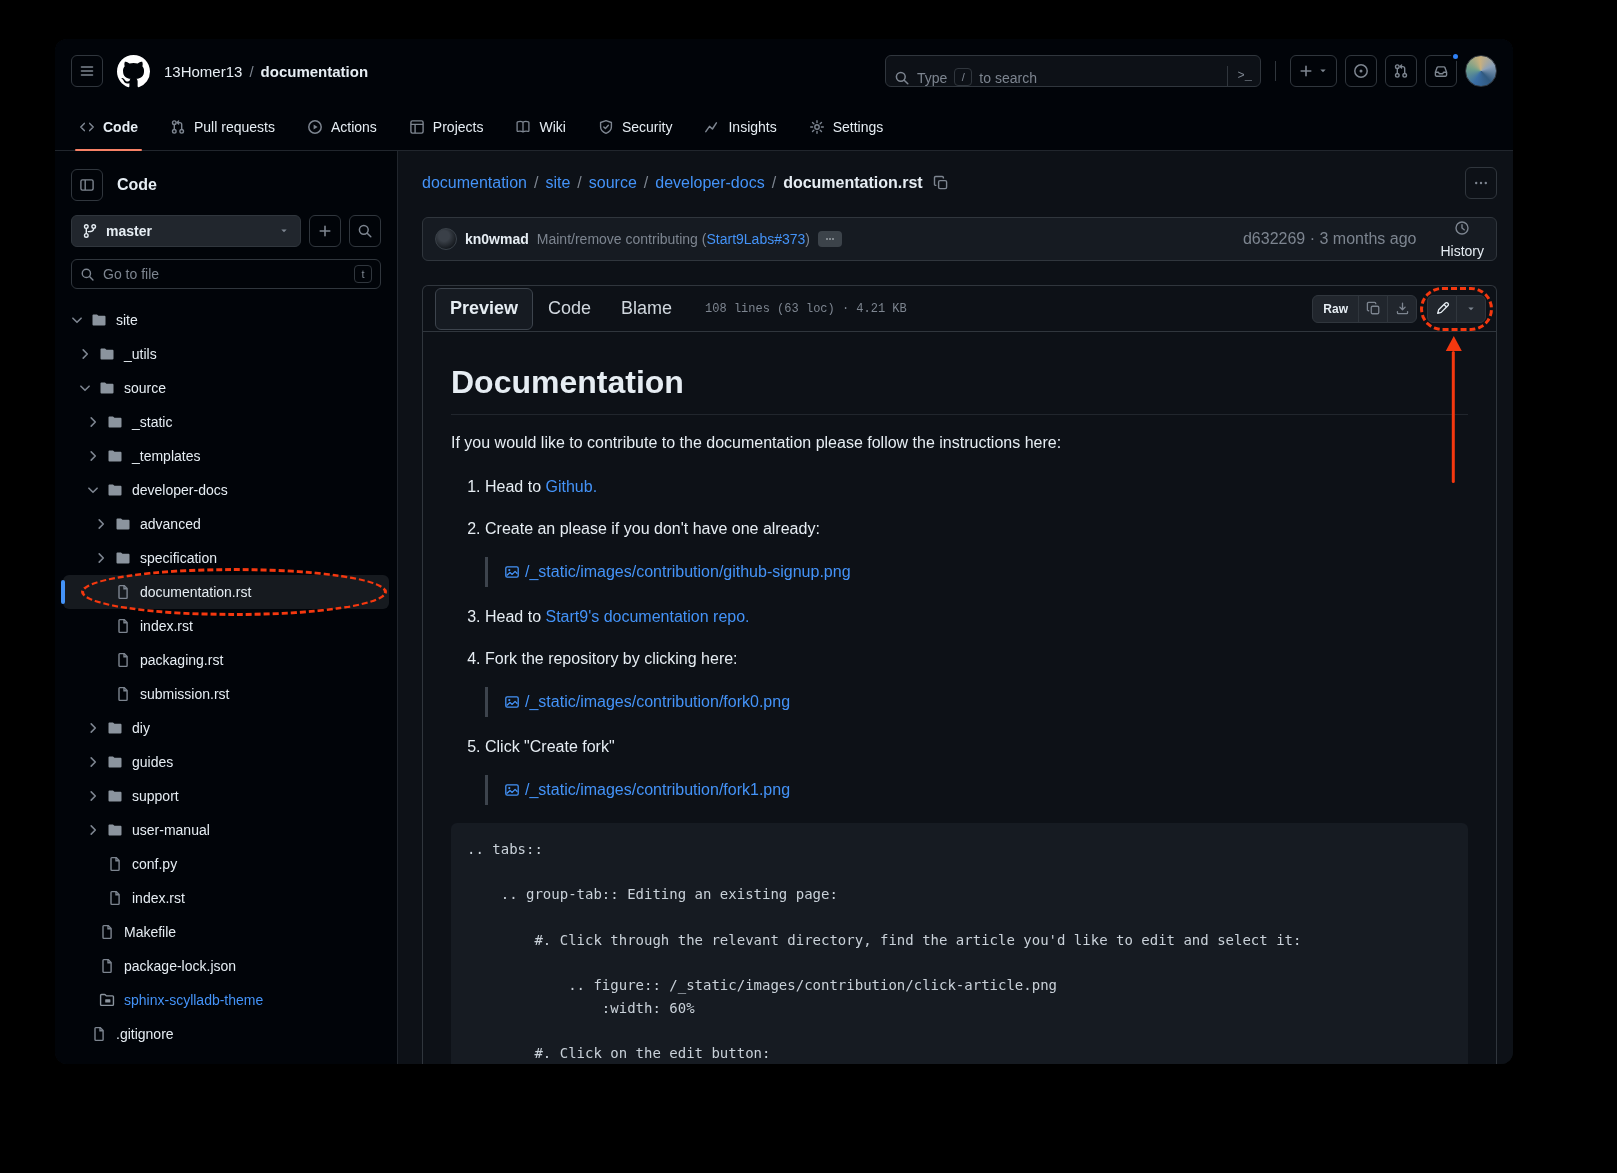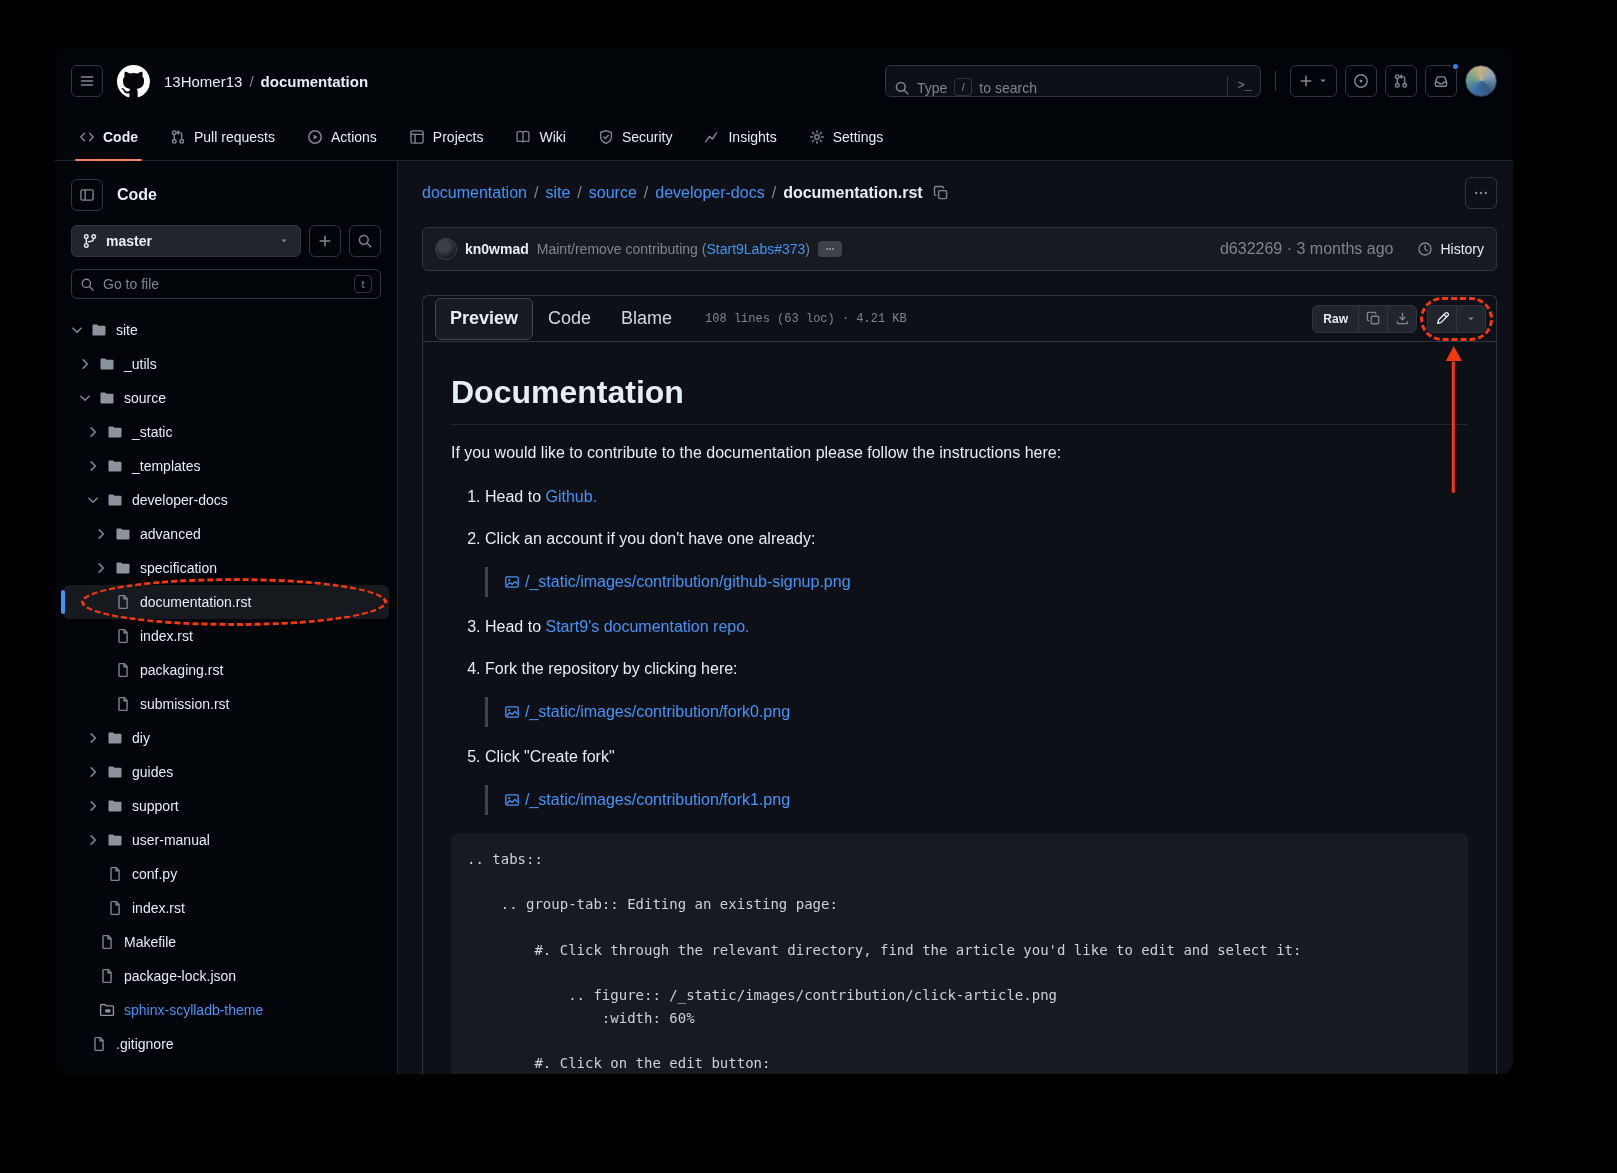--- a/index.html
+++ b/index.html
@@ -16,21 +16,21 @@
     --bg-raised:#21262d;
     --bg-subtle:#161b22;
   }
   *{margin:0;padding:0;box-sizing:border-box;}
   html,body{width:1617px;height:1173px;overflow:hidden;}
   body{background:#000;position:relative;font-family:"Liberation Sans","DejaVu Sans",sans-serif;color:var(--fg);}
   svg{display:block;}
   a{text-decoration:none;color:inherit;cursor:pointer;}
   button{font-family:inherit;cursor:pointer;}
 
-  .app{position:absolute;left:55px;top:49px;width:1458px;height:1025px;background:var(--bg-page);
+  .app{position:absolute;left:55px;top:39px;width:1458px;height:1025px;background:var(--bg-page);
        border-radius:12px;overflow:hidden;}
 
   
   .topbar{height:64px;display:flex;align-items:center;gap:14px;padding:0 16px;background:var(--bg-header);}
   .icon-btn{width:32px;height:32px;border:1px solid var(--border);border-radius:6px;background:transparent;
             color:var(--muted);display:flex;align-items:center;justify-content:center;flex:none;}
   .gh-logo{color:#fff;display:flex;align-items:center;}
   .context-crumb{font-size:15px;display:flex;align-items:center;gap:7px;white-space:nowrap;}
   .context-crumb .sep{color:var(--muted);}
   .context-crumb .repo{font-weight:600;}
@@ -101,21 +101,21 @@
               display:flex;align-items:center;gap:8px;padding:0 12px;}
   .commit-avatar{width:22px;height:22px;border-radius:50%;flex:none;border:1px solid #3a4149;
                  background:radial-gradient(circle at 40% 35%,#3a4048 0 30%,#14181d 75%);}
   .commit-author{font-size:14px;font-weight:600;}
   .commit-msg{font-size:14px;color:var(--muted);white-space:nowrap;}
   .commit-msg a{color:var(--accent);}
   .ellipsis-badge{height:16px;padding:0 5px;border:none;border-radius:4px;background:rgba(177,186,196,0.25);
                   color:var(--fg);display:flex;align-items:center;}
   .commit-meta{margin-left:auto;font-size:16px;color:var(--muted);white-space:nowrap;}
   .commit-meta .sha{color:var(--muted);}
-  .history-btn{display:flex;align-items:center;gap:7px;font-size:14px;color:var(--fg);margin-left:16px;}
+  .history-btn{display:flex;align-items:center;gap:7px;font-size:14px;color:var(--fg);margin-left:16px;flex-direction:column;}
   .history-btn .h-ic{color:var(--muted);display:flex;}
 
   .file-box{margin-top:24px;height:100%;border:1px solid var(--border);border-bottom:none;border-radius:6px 6px 0 0;
             background:var(--bg-page);overflow:hidden;}
   .file-toolbar{height:46px;display:flex;align-items:center;padding:0 10px;border-bottom:1px solid var(--border);}
   .seg{display:flex;align-items:center;padding:2px;border-radius:8px;}
   .seg-btn{height:42px;padding:0 14px;border:1px solid transparent;background:transparent;border-radius:6px;
            color:#d0d7de;font-size:18px;}
   .seg-btn.active{background:var(--bg-subtle);border-color:#3d444d;color:var(--fg);font-weight:600;}
   .file-meta{margin-left:16px;font-family:"Liberation Mono","DejaVu Sans Mono",monospace;font-size:12px;color:var(--muted);}
@@ -728,21 +728,21 @@
               </div>
             </div>
           </div>
         </div>
 
         <article class="markdown">
           <h1>Documentation</h1>
           <p>If you would like to contribute to the documentation please follow the instructions here:</p>
           <ol>
               <li><span>Head to </span><a class="md-link">Github.</a></li>
-              <li><span>Click an account if you don't have one already:</span><div class="md-quote">
+              <li><span>Create an please if you don't have one already:</span><div class="md-quote">
                   <span class="bimg">
                     <svg width="16" height="16" viewBox="0 0 16 16">
                       <rect x="1.8" y="2.8" width="12.4" height="10.4" rx="1.4" fill="none" stroke="currentColor" stroke-width="1.3"></rect>
                       <circle cx="5.3" cy="6.1" r="1.1" fill="currentColor"></circle>
                       <path d="M2.6 11.6 6 8.5l2.2 1.9 2.9-3 2.3 2.3" fill="none" stroke="currentColor" stroke-width="1.3" stroke-linejoin="round"></path>
                     </svg>
                   </span>
                   <a class="md-link">/_static/images/contribution/github-signup.png</a>
                 </div></li>
               <li><span>Head to </span><a class="md-link">Start9's documentation repo.</a></li>

